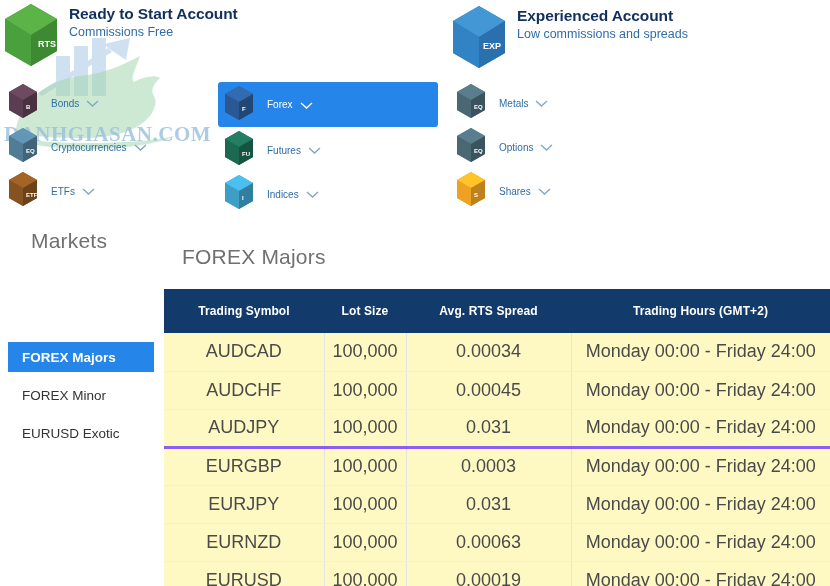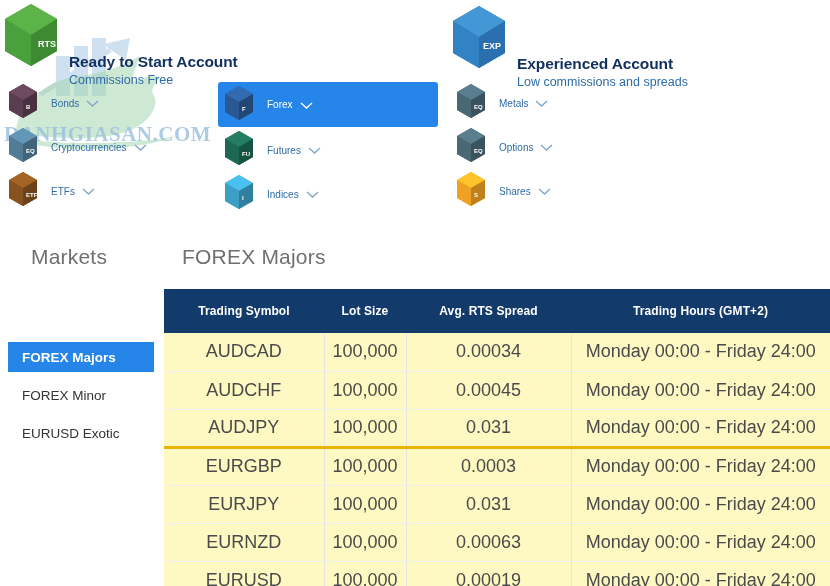--- a/index.html
+++ b/index.html
@@ -24,21 +24,21 @@
     letter-spacing: 0.5px;
     color: #9fc2de; opacity: .85;
     z-index: 2; pointer-events: none;
     white-space: nowrap;
   }
 
   
   .acct { position: absolute; display: flex; align-items: flex-start; z-index: 3; }
   .acct.rts { left: 2px; top: 2px; }
   .acct.exp { left: 450px; top: 4px; }
-  .acct-txt { margin-left: 9px; padding-top: 3px; margin-top: 48px; }
+  .acct-txt { margin-left: 9px; padding-top: 3px; }
   .acct-title {
     font-size: 15.5px; font-weight: bold; color: #12305e;
     letter-spacing: -0.1px; line-height: 1.15;
   }
   .acct-sub {
     font-size: 12.5px; color: #2f6ca8; margin-top: 2px; line-height: 1.2;
   }
 
   
   .menu-col { position: absolute; z-index: 3; }
@@ -59,21 +59,21 @@
   .menu-item.active { background: #2585e8; width: 220px; height: 45px; }
   .menu-item.active .mi-label { color: #ffffff; }
   .menu-item.active .chev svg path { stroke: #ffffff; }
 
   
   .sec-title {
     position: absolute; z-index: 3;
     font-size: 21px; font-weight: 300; color: #707070;
     letter-spacing: .2px;
   }
-  .sec-title.markets { left: 31px; top: 245px; }
+  .sec-title.markets { left: 31px; top: 229px; }
   .sec-title.tabletitle { left: 182px; top: 245px; }
 
   
   .side-nav { position: absolute; left: 8px; top: 342px; width: 146px; z-index: 3; }
   .side-item {
     height: 30px; display: flex; align-items: center;
     padding-left: 14px; font-size: 13.5px; color: #333333;
     margin-bottom: 8px; cursor: pointer;
   }
   .side-item.active { background: #2585e8; color: #ffffff; font-weight: bold; }
@@ -88,21 +88,21 @@
   }
   table.spreads tbody td {
     height: 38px; text-align: center;
     font-size: 18px; color: #4a4a4a;
     border-right: 1px solid #e4e4e4;
     border-bottom: 1px solid #eeeeee;
     background: #fef9c3;
   }
   table.spreads tbody td:last-child { border-right: none; }
   table.spreads tbody tr:first-child td { border-top: none; }
-  table.spreads tbody tr.sep td { border-top: 3px solid #eab308; }
+  table.spreads tbody tr.sep td { border-top: 3px solid #8b5cf6; }
   col.c-sym { width: 160px; }
   col.c-lot { width: 82px; }
   col.c-spr { width: 165px; }
   col.c-hrs { width: 259px; }
 </style>
 </head>
 <body>
 
 <div class="page">
 

